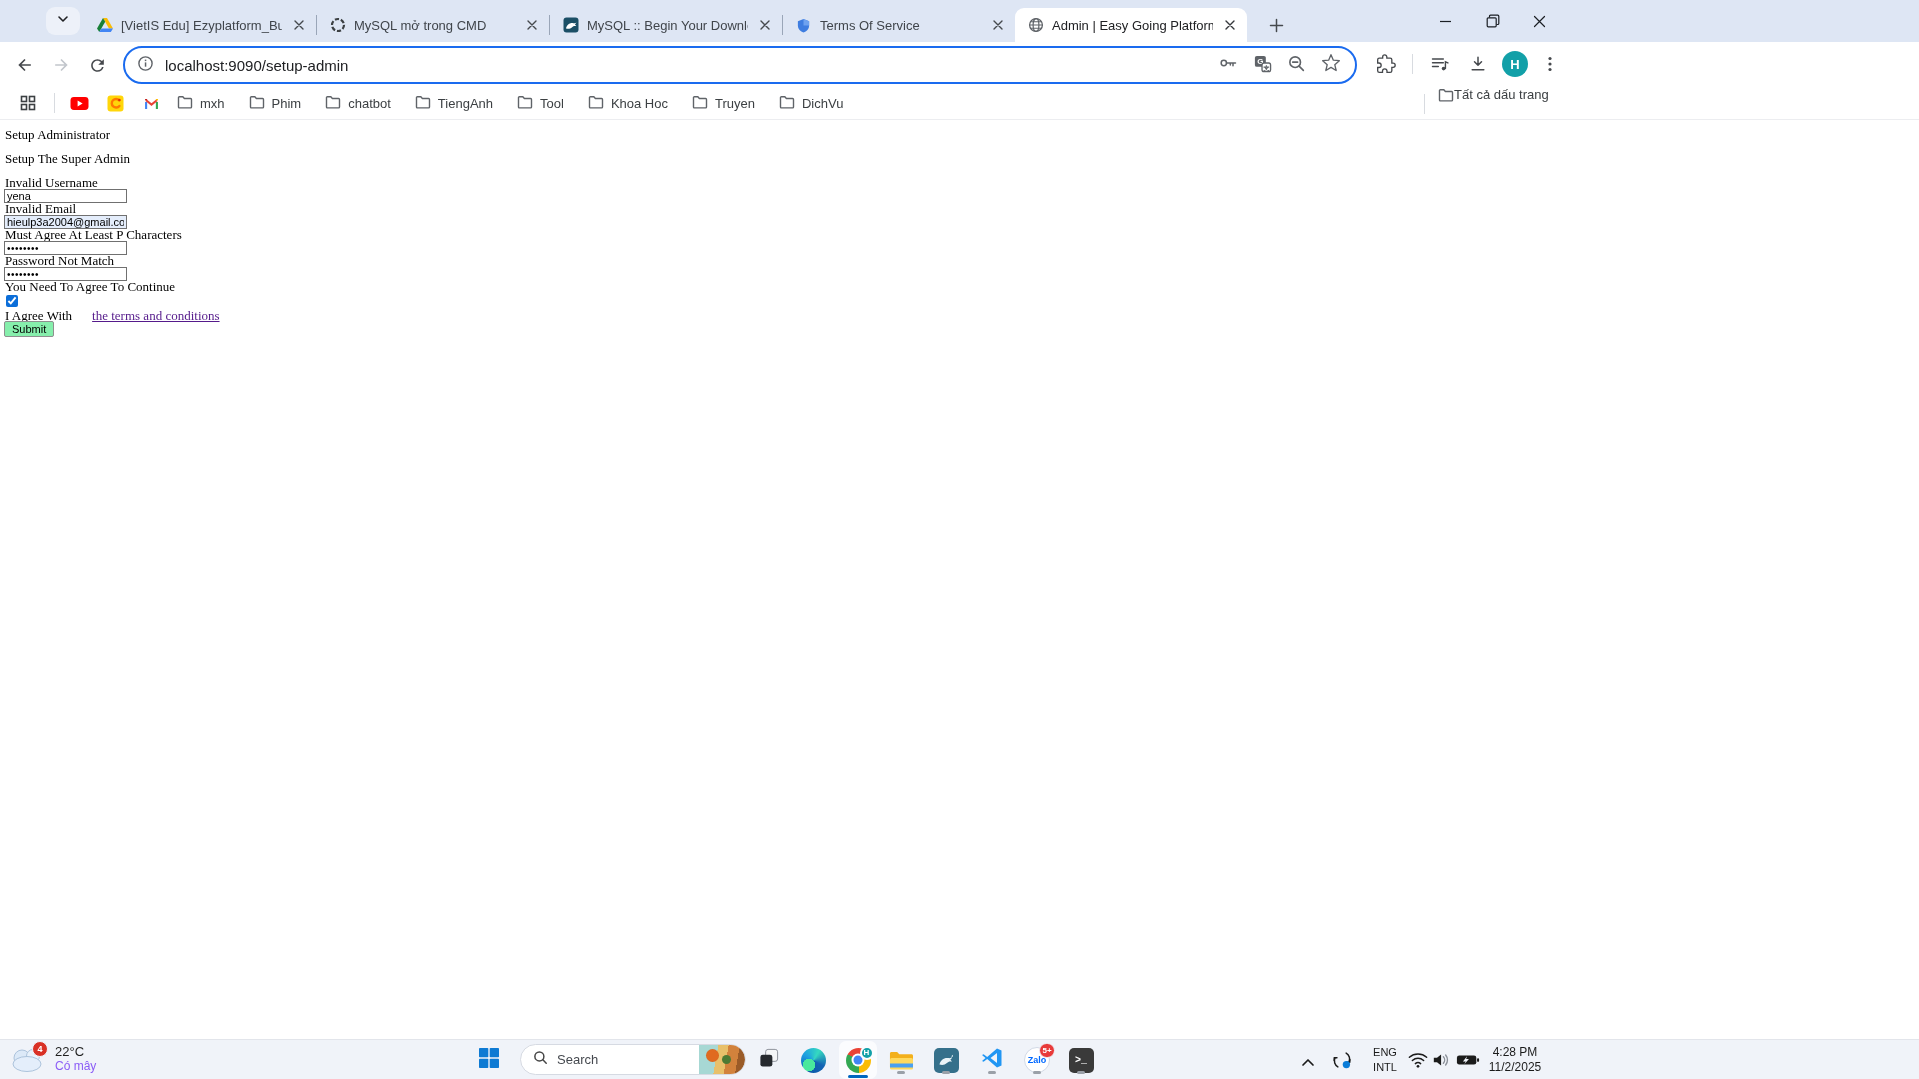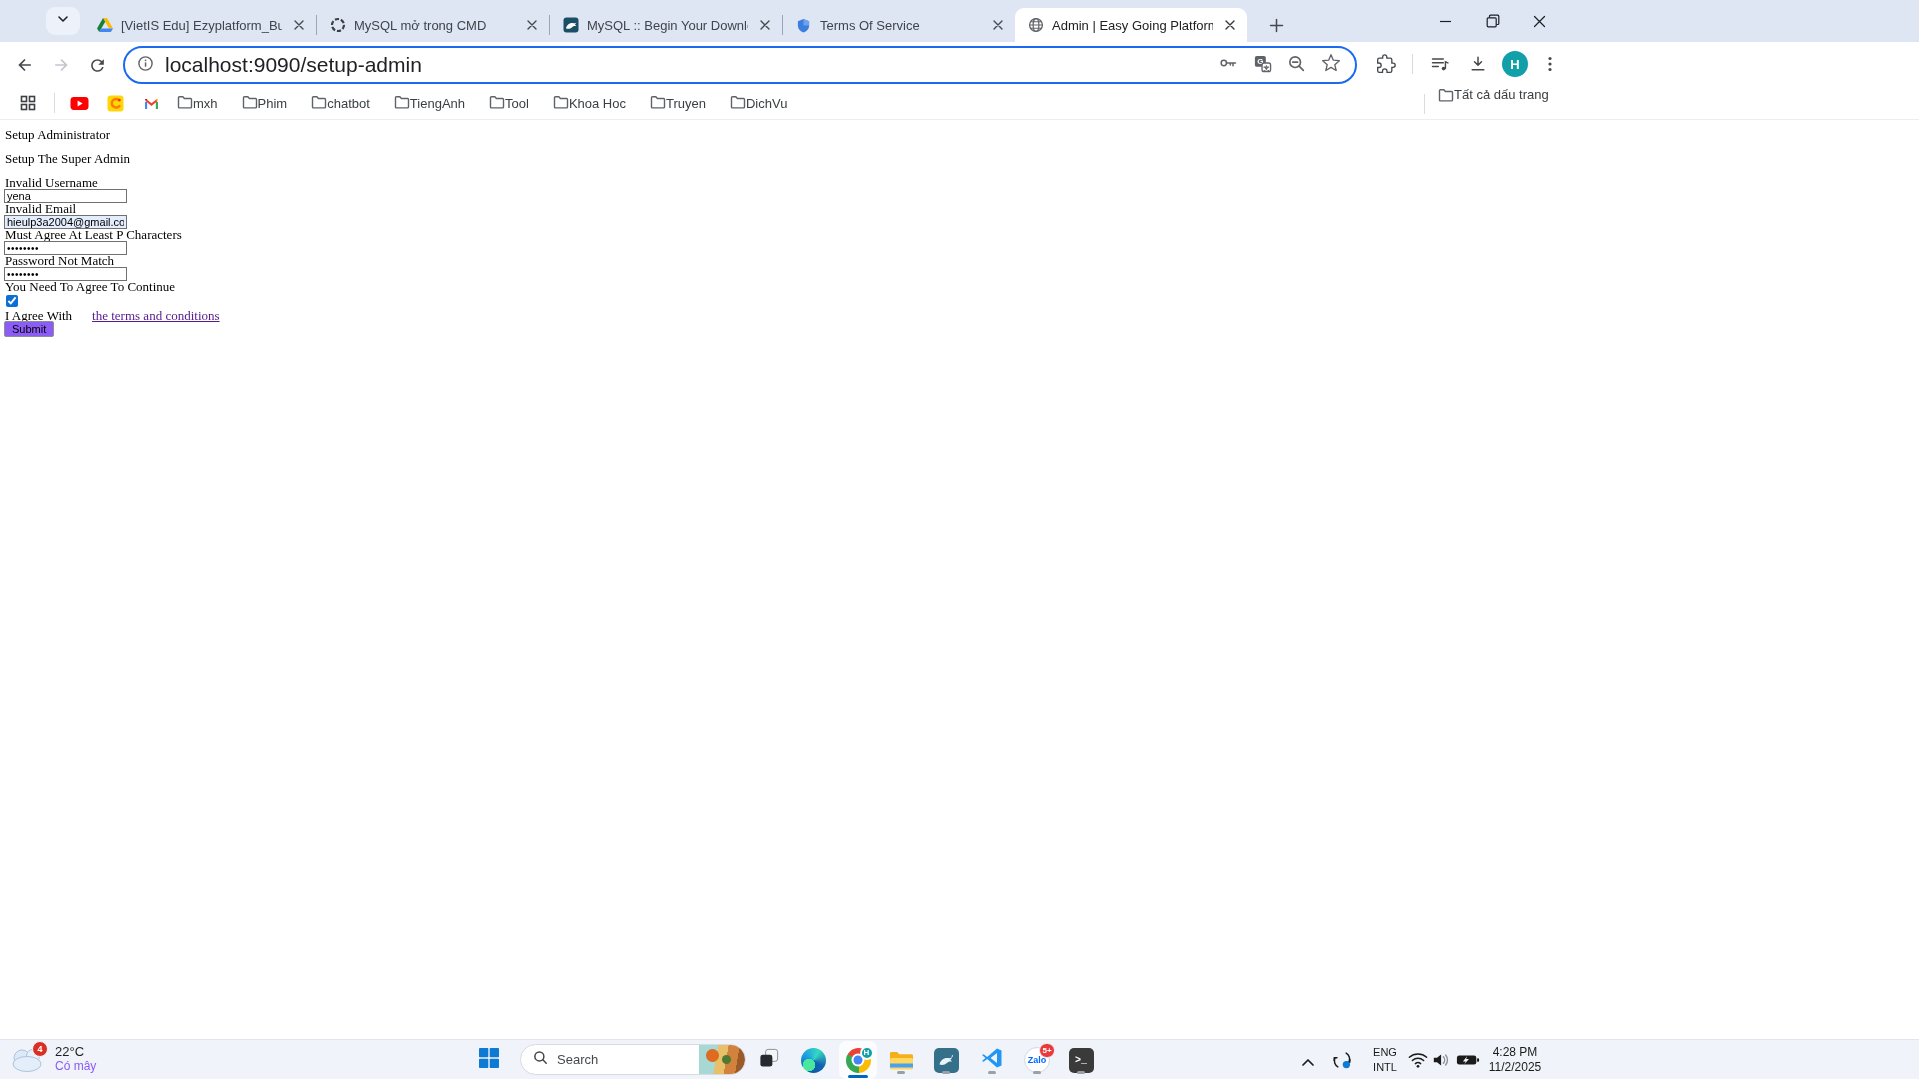--- a/index.html
+++ b/index.html
@@ -21,49 +21,49 @@
   .favicon { width:17px; height:17px; display:flex; align-items:center; justify-content:center; flex:none; }
   .new-tab-btn { position:absolute; left:1262px; top:11px; width:28px; height:28px; display:flex; align-items:center; justify-content:center; cursor:pointer; }
   .win-controls { position:absolute; left:1422px; top:0; height:42px; display:flex; }
   .win-btn { width:47px; height:42px; display:flex; align-items:center; justify-content:center; cursor:pointer; }
 
   
   .toolbar { position:absolute; left:0; top:42px; width:1919px; height:45px; background:#fff; }
   .nav-btn { position:absolute; top:11px; width:24px; height:24px; display:flex; align-items:center; justify-content:center; cursor:pointer; }
   .omnibox { position:absolute; left:123px; top:4px; width:1234px; height:38px; background:#fff;
     border:2px solid #1a6bef; border-radius:19px; display:flex; align-items:center; padding:0 14px 0 12px; }
-  .omni-url { flex:1; margin-left:11px; font-size:21px; color:#202124; white-space:nowrap; overflow:hidden; }
+  .omni-url { flex:1; margin-left:11px; font-size:15px; color:#202124; white-space:nowrap; overflow:hidden; }
   .omni-icons { display:flex; align-items:center; gap:15px; }
   .tb-abs { position:absolute; top:10px; width:24px; height:24px; display:flex; align-items:center; justify-content:center; cursor:pointer; }
   .tb-vsep { position:absolute; left:1412px; top:12px; width:1px; height:20px; background:#d8dbe0; }
   .avatar { position:absolute; left:1502px; top:9px; width:26px; height:26px; border-radius:50%;
     background:#12a0a8; color:#fff; font-size:13px; font-weight:bold; display:flex; align-items:center; justify-content:center; cursor:pointer; }
 
   
   .bookmarksbar { position:absolute; left:0; top:87px; width:1919px; height:33px; background:#fff;
     border-bottom:1px solid #ecedf0; display:flex; align-items:center; padding-left:18px; }
   .bm-ic { width:20px; height:20px; display:flex; align-items:center; justify-content:center; margin-right:16px; cursor:pointer; flex:none; }
   .bm-sep { width:1px; height:20px; background:#d8dbe0; margin:0 14px 0 0; flex:none; }
-  .bm-folder { display:flex; align-items:center; margin-right:24px; font-size:13px; color:#3c4043; cursor:pointer; white-space:nowrap; }
+  .bm-folder { display:flex; align-items:center; gap:7px; margin-right:24px; font-size:13px; color:#3c4043; cursor:pointer; white-space:nowrap; }
   .bm-all { position:absolute; left:1438px; top:0; height:33px; display:flex; gap:0;
     font-size:13px; color:#3c4043; cursor:pointer; }
   .bm-all-sep { position:absolute; left:1424px; top:7px; width:1px; height:20px; background:#d8dbe0; }
 
   
   .content { position:absolute; left:0; top:121px; width:1919px; height:918px; background:#fff; }
   .pg-text { position:absolute; left:5px; font-family:"Liberation Serif", serif; font-size:13px; color:#000; white-space:nowrap; }
   .pg-input { position:absolute; left:4px; width:123px; height:14px; border:1px solid #707070; border-radius:0;
     font-size:11px; padding:0 2px; font-family:"Liberation Sans", sans-serif; color:#000; background:#fff; }
   .pg-input.autofill { background:#e4edfb; }
   .pg-input.pw { font-size:10px; letter-spacing:0.5px; }
   .pg-check { position:absolute; left:6px; top:174px; width:12px; height:12px; accent-color:#0b6ed9; cursor:pointer; }
   .agree-line { position:absolute; left:5px; top:187px; font-family:"Liberation Serif", serif; font-size:13px; white-space:nowrap; }
   .terms-link { color:#551a8b; text-decoration:underline; margin-left:20px; cursor:pointer; }
   .submit-btn { position:absolute; left:4px; top:200px; font-size:11px; font-family:"Liberation Sans", sans-serif;
-    padding:1px 7px; background:#8b5cf6; border:1px solid #8f8f8f; border-radius:2px; cursor:pointer; }
+    padding:1px 7px; background:#86efac; border:1px solid #8f8f8f; border-radius:2px; cursor:pointer; }
 
   
   .taskbar { position:absolute; left:0; top:1039px; width:1919px; height:40px; background:#f0f3f9; border-top:1px solid #e2e5eb; }
   .weather { position:absolute; left:8px; top:3px; display:flex; align-items:center; gap:7px; cursor:pointer; }
   .cloud-wrap { position:relative; width:40px; height:32px; }
   .w-badge { position:absolute; left:24px; top:-2px; width:16px; height:16px; border-radius:50%; background:#d93025;
     color:#fff; font-size:9px; font-weight:bold; display:flex; align-items:center; justify-content:center; border:1.5px solid #f0f3f9; }
   .w-text { display:flex; flex-direction:column; line-height:15px; }
   .w-temp { font-size:13px; color:#1f1f1f; }
   .w-cond { font-size:12px; color:#8b5cf6; }

